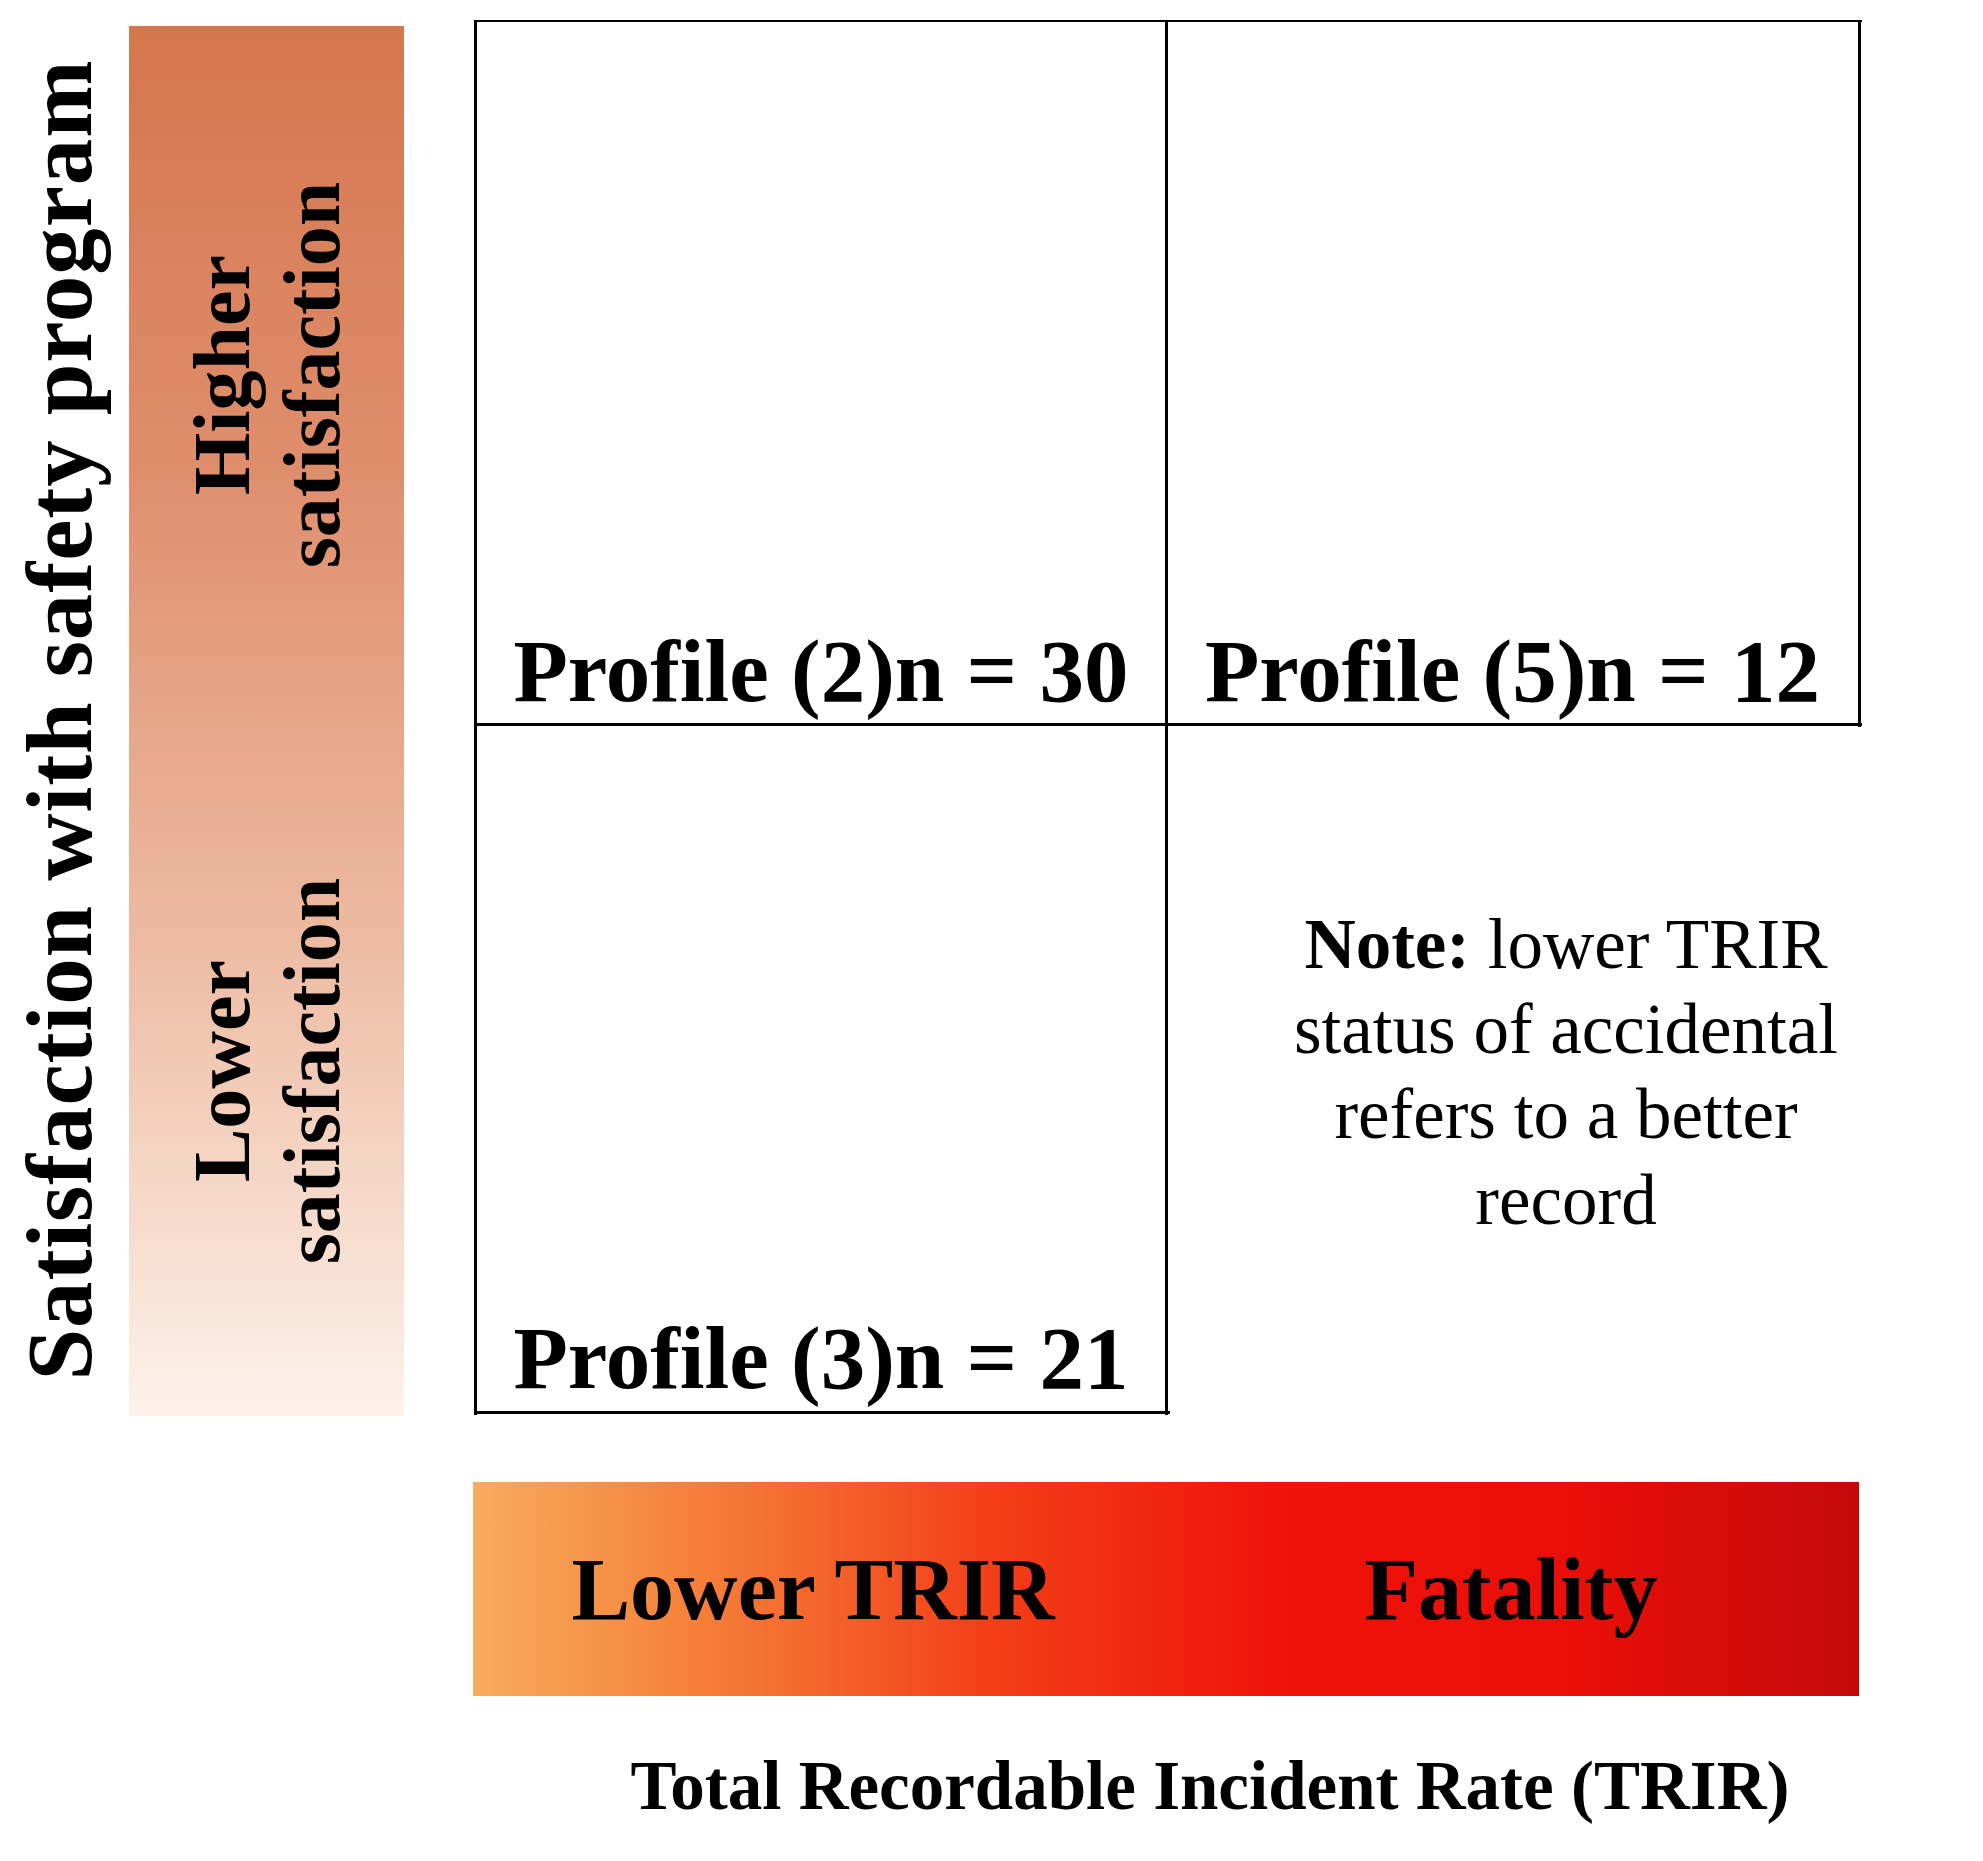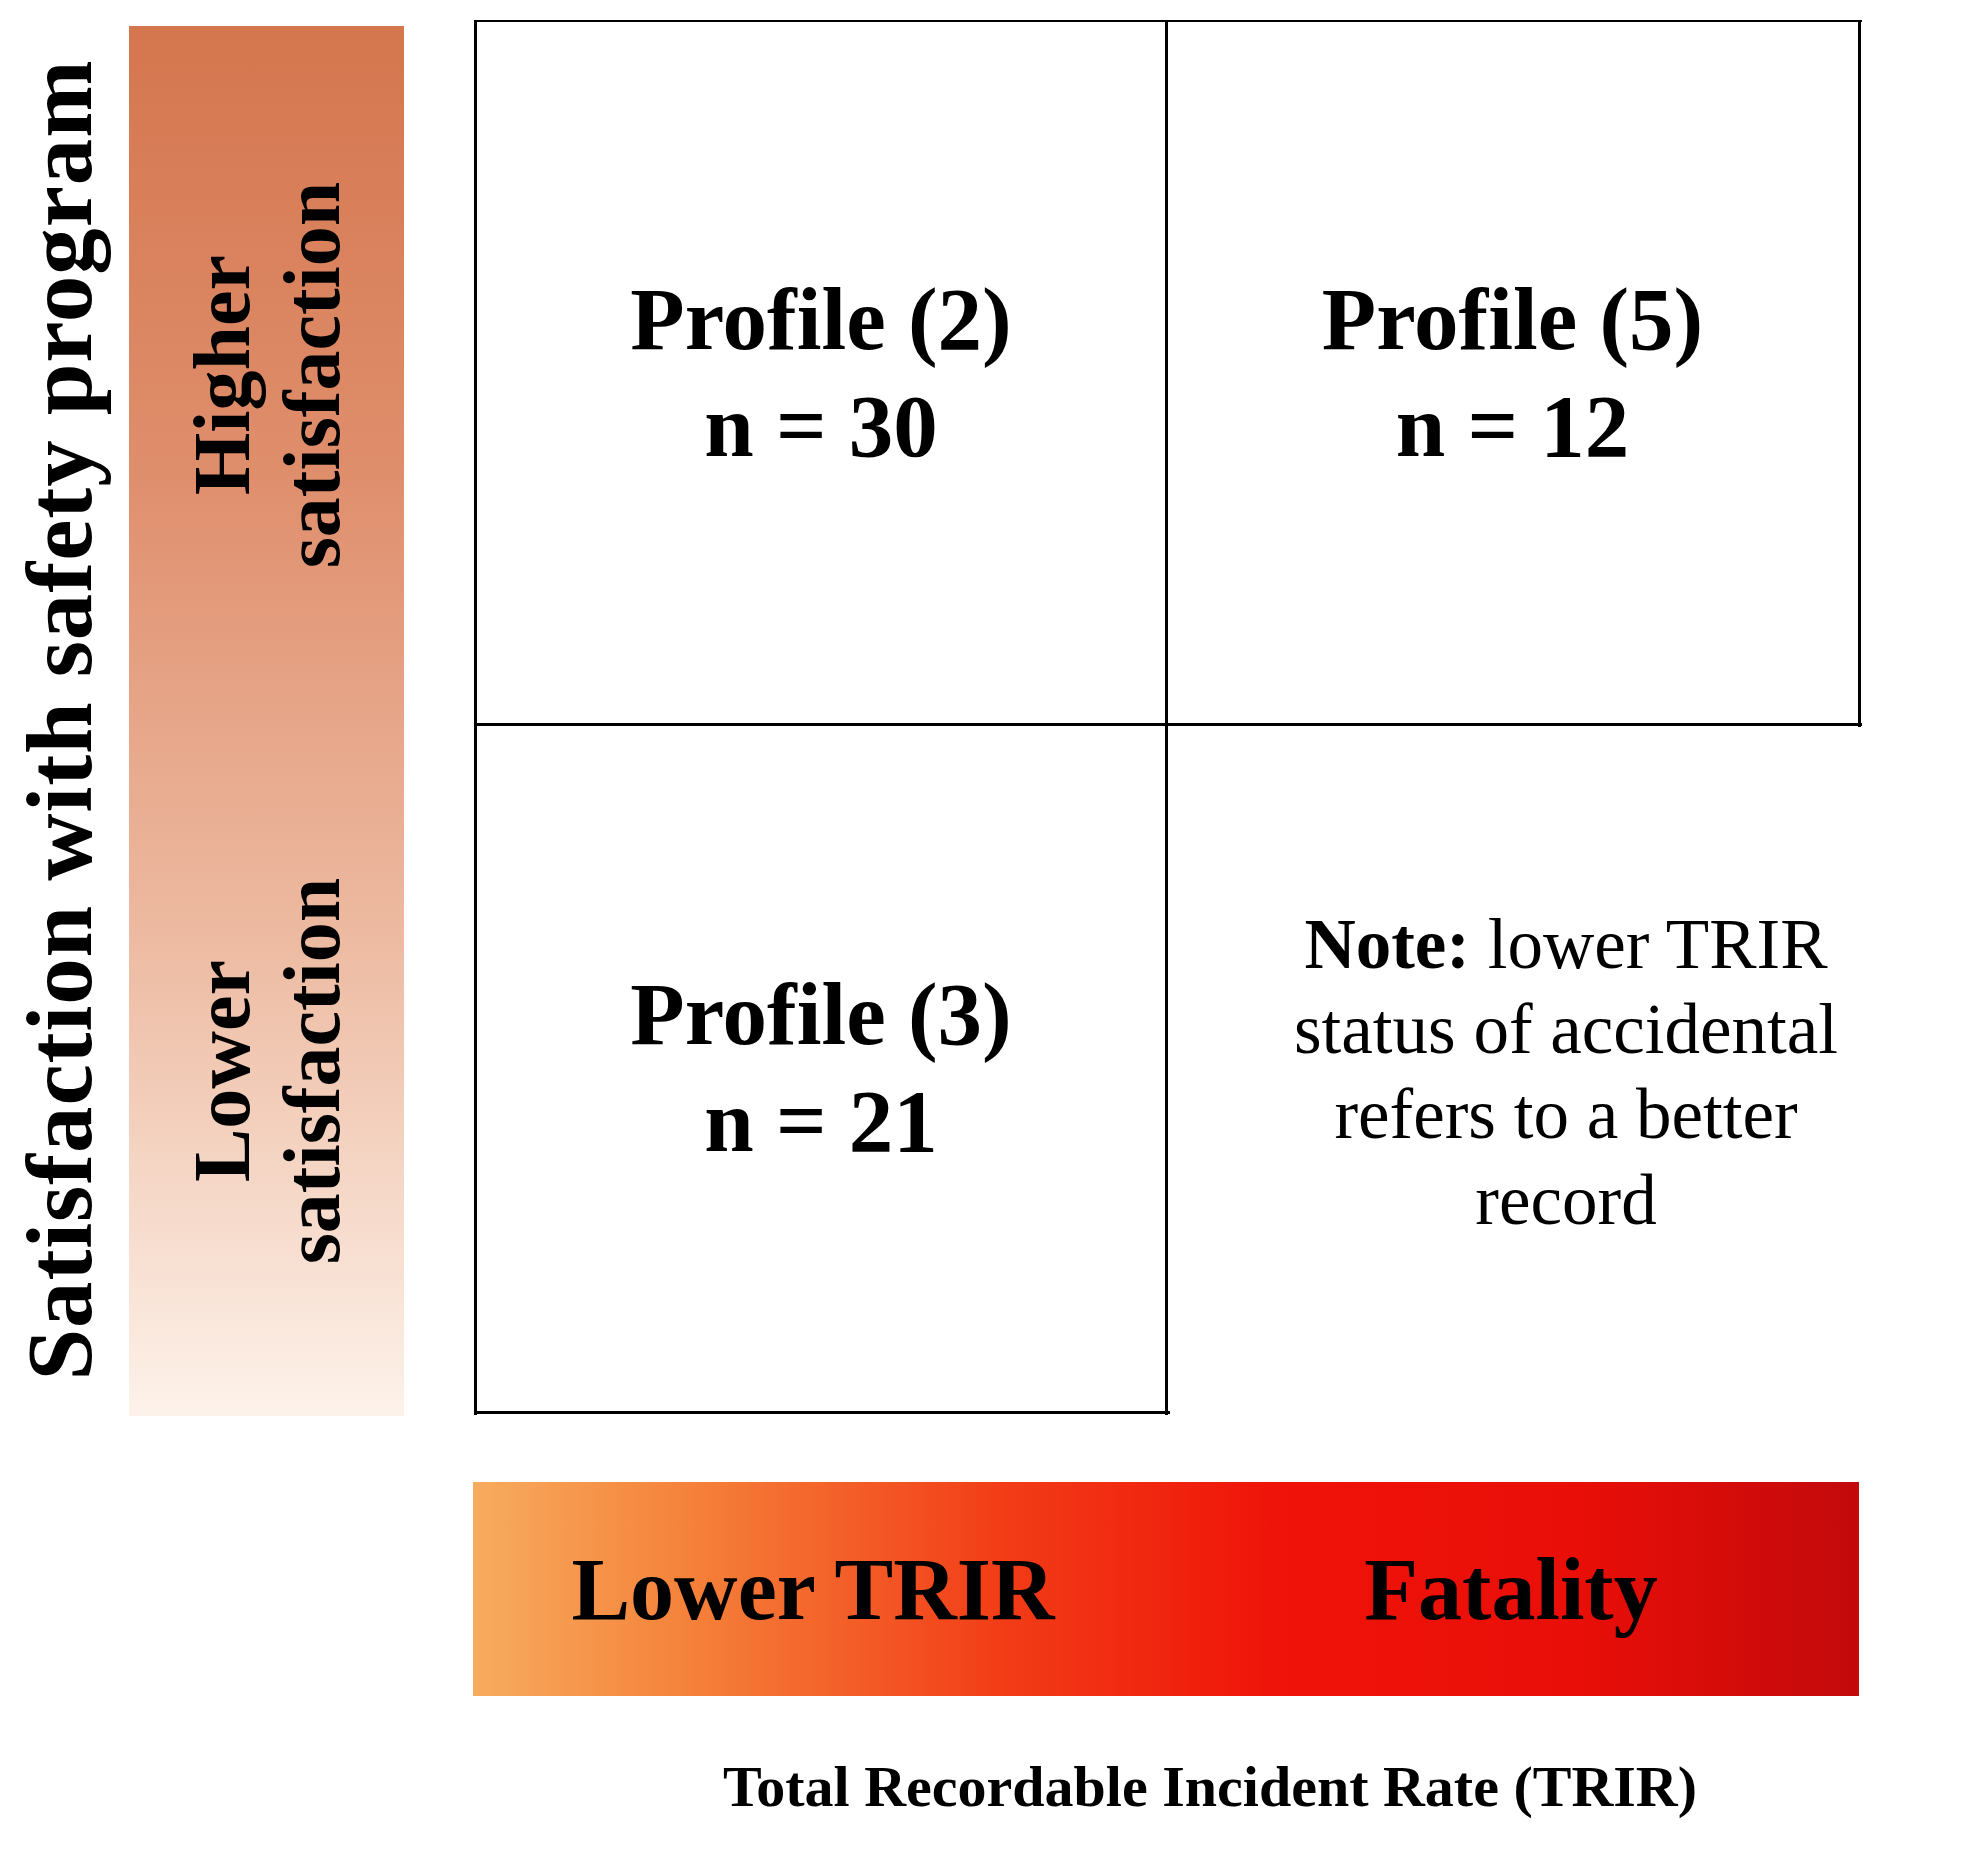--- a/index.html
+++ b/index.html
@@ -9,36 +9,36 @@
   }
   .rot{
     position:absolute;transform:translate(-50%,-50%) rotate(-90deg);
     text-align:center;white-space:nowrap;
   }
   .y-title{font-size:93px;font-weight:bold;letter-spacing:0.9px;}
   .ylab{font-size:80px;font-weight:bold;line-height:1.12;}
   .vbar{position:absolute;left:129px;top:26px;width:275px;height:1390px;}
   .gridline{position:absolute;background:#000;}
   .cell{
-    position:absolute;display:flex;flex-direction:column;justify-content:center;
-    align-items:center;text-align:center;font-weight:bold;font-size:89px;line-height:1.2;
+    position:absolute;display:flex;flex-direction:row;justify-content:center;
+    align-items:flex-end;text-align:center;font-weight:bold;font-size:89px;line-height:1.2;
   }
   .note{
     position:absolute;left:1566px;top:1072px;transform:translate(-50%,-50%);
     text-align:center;font-size:71px;line-height:1.2;white-space:nowrap;
   }
   .note b{font-weight:bold;}
   .xbar{position:absolute;left:473px;top:1482px;width:1386px;height:214px;}
   .xbar-label{
     position:absolute;top:50%;transform:translate(-50%,-50%);
     font-weight:bold;font-size:88px;white-space:nowrap;
   }
   .x-title{
     position:absolute;left:1210px;top:1786px;transform:translate(-50%,-50%);
-    font-weight:bold;font-size:58px;white-space:nowrap;
+    font-weight:bold;font-size:69px;white-space:nowrap;
   }
 </style>
 </head>
 <body>
 
 <div class="fig">
 
   <div class="rot y-title" style="left:59px;top:720px;">Satisfaction with safety program</div>
 
   <div class="vbar" style="background: linear-gradient(rgb(212, 118, 78) 0%, rgb(223, 142, 108) 32%, rgb(237, 187, 162) 66%, rgb(253, 242, 234) 100%);"></div>

